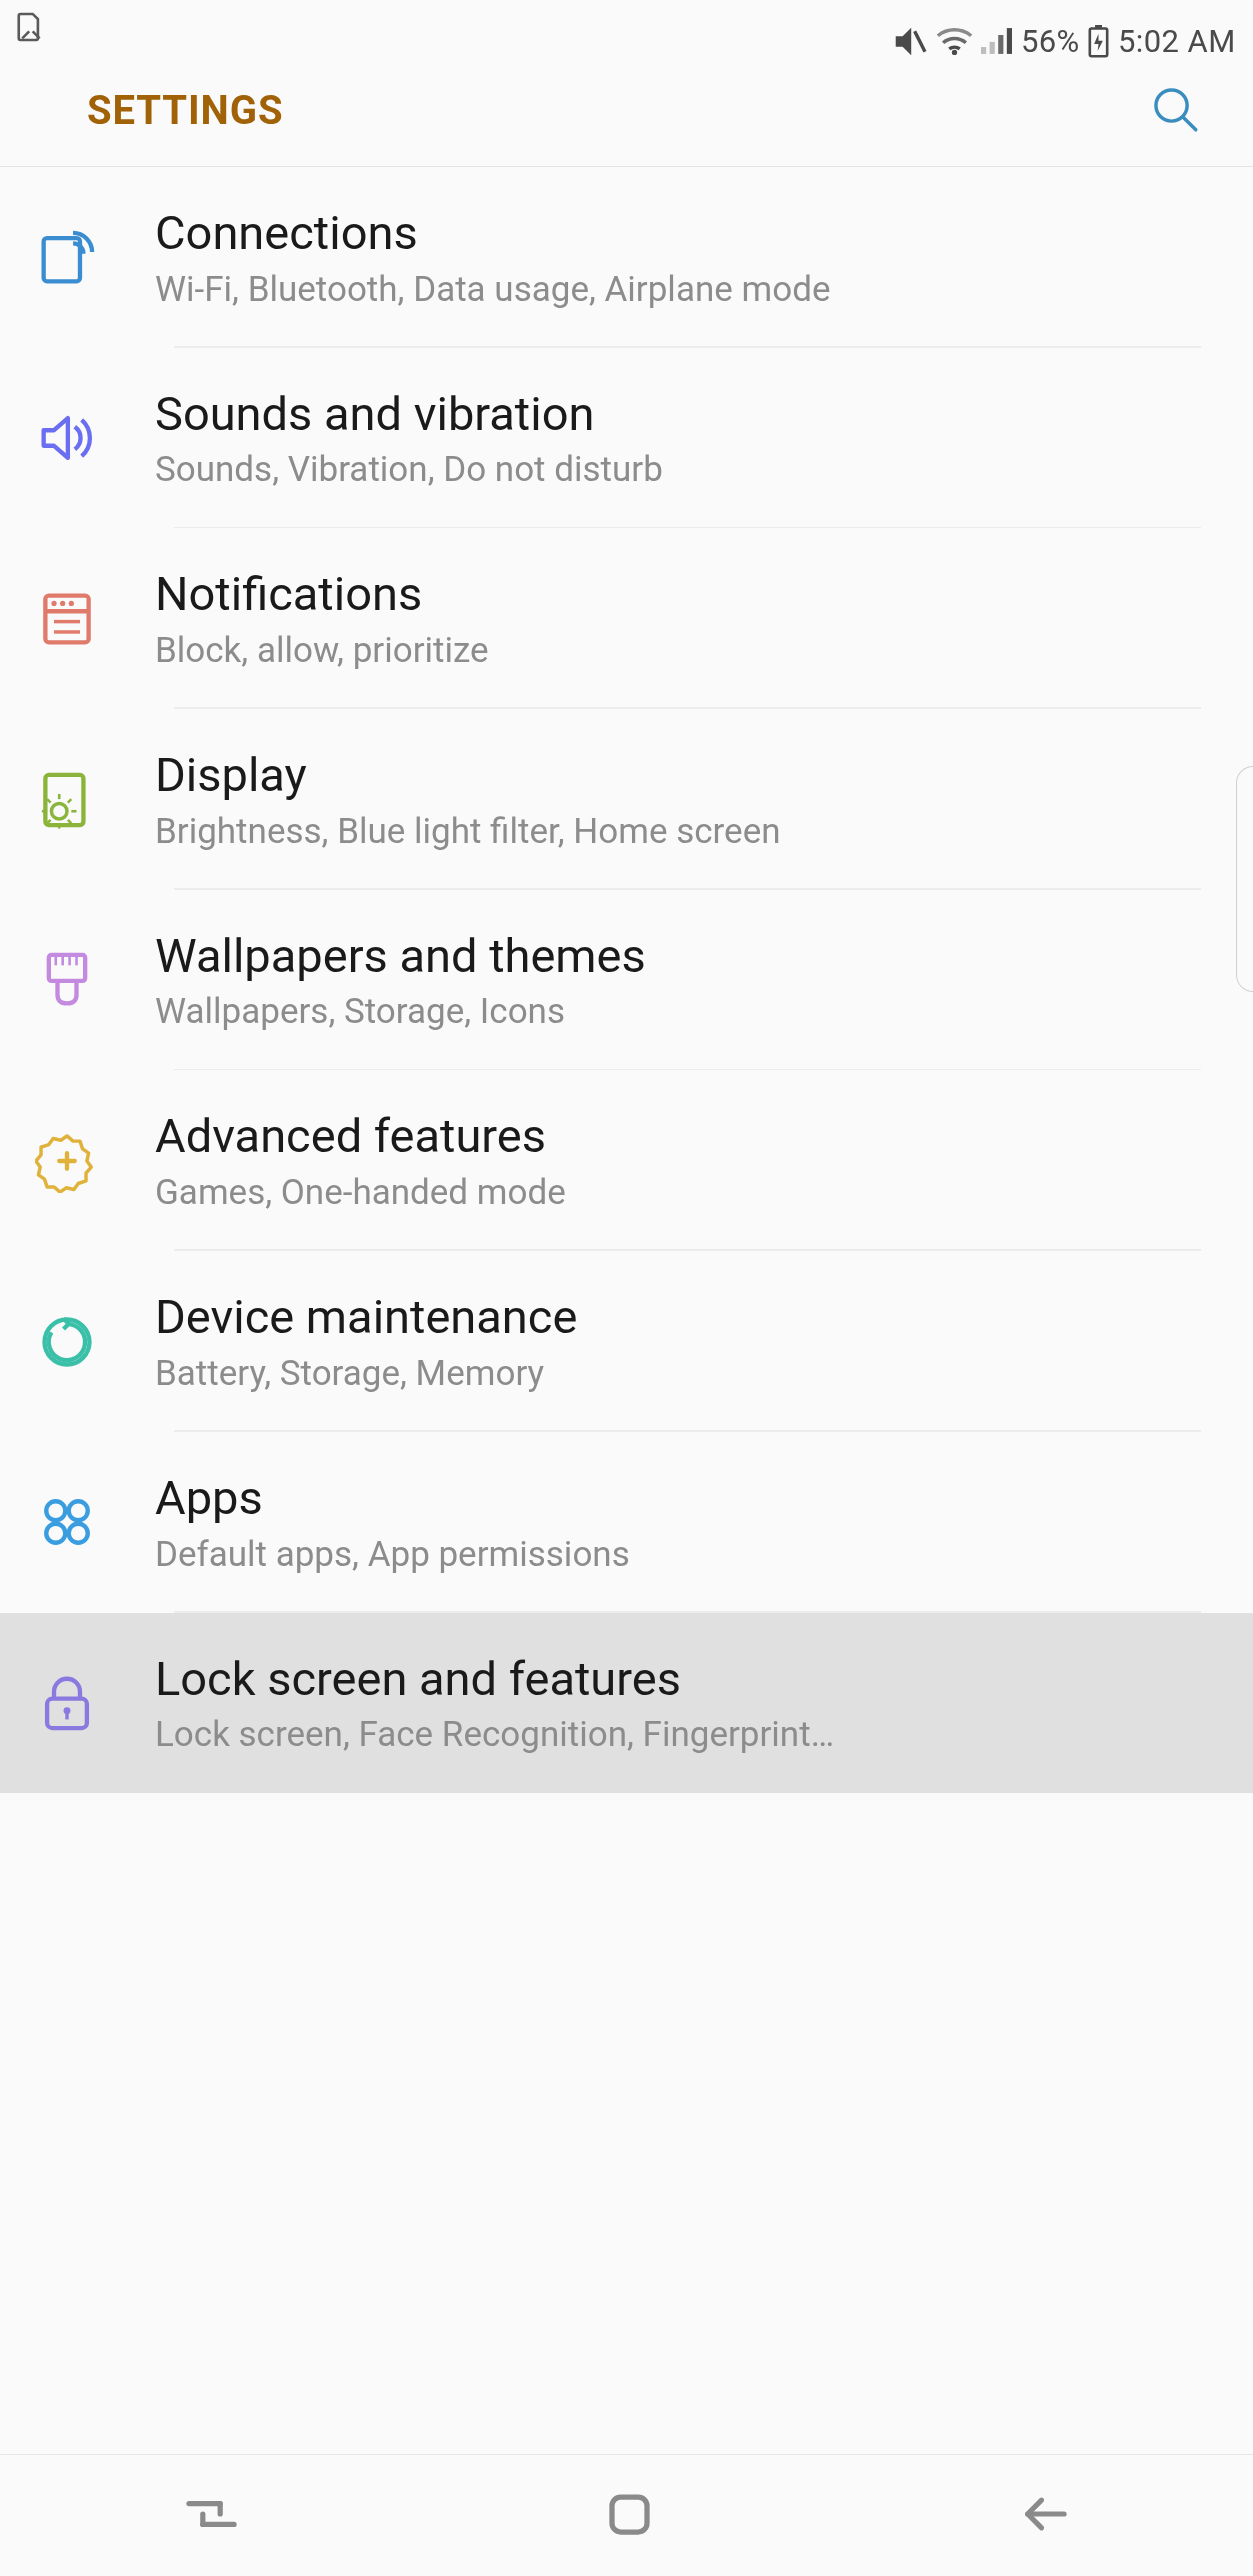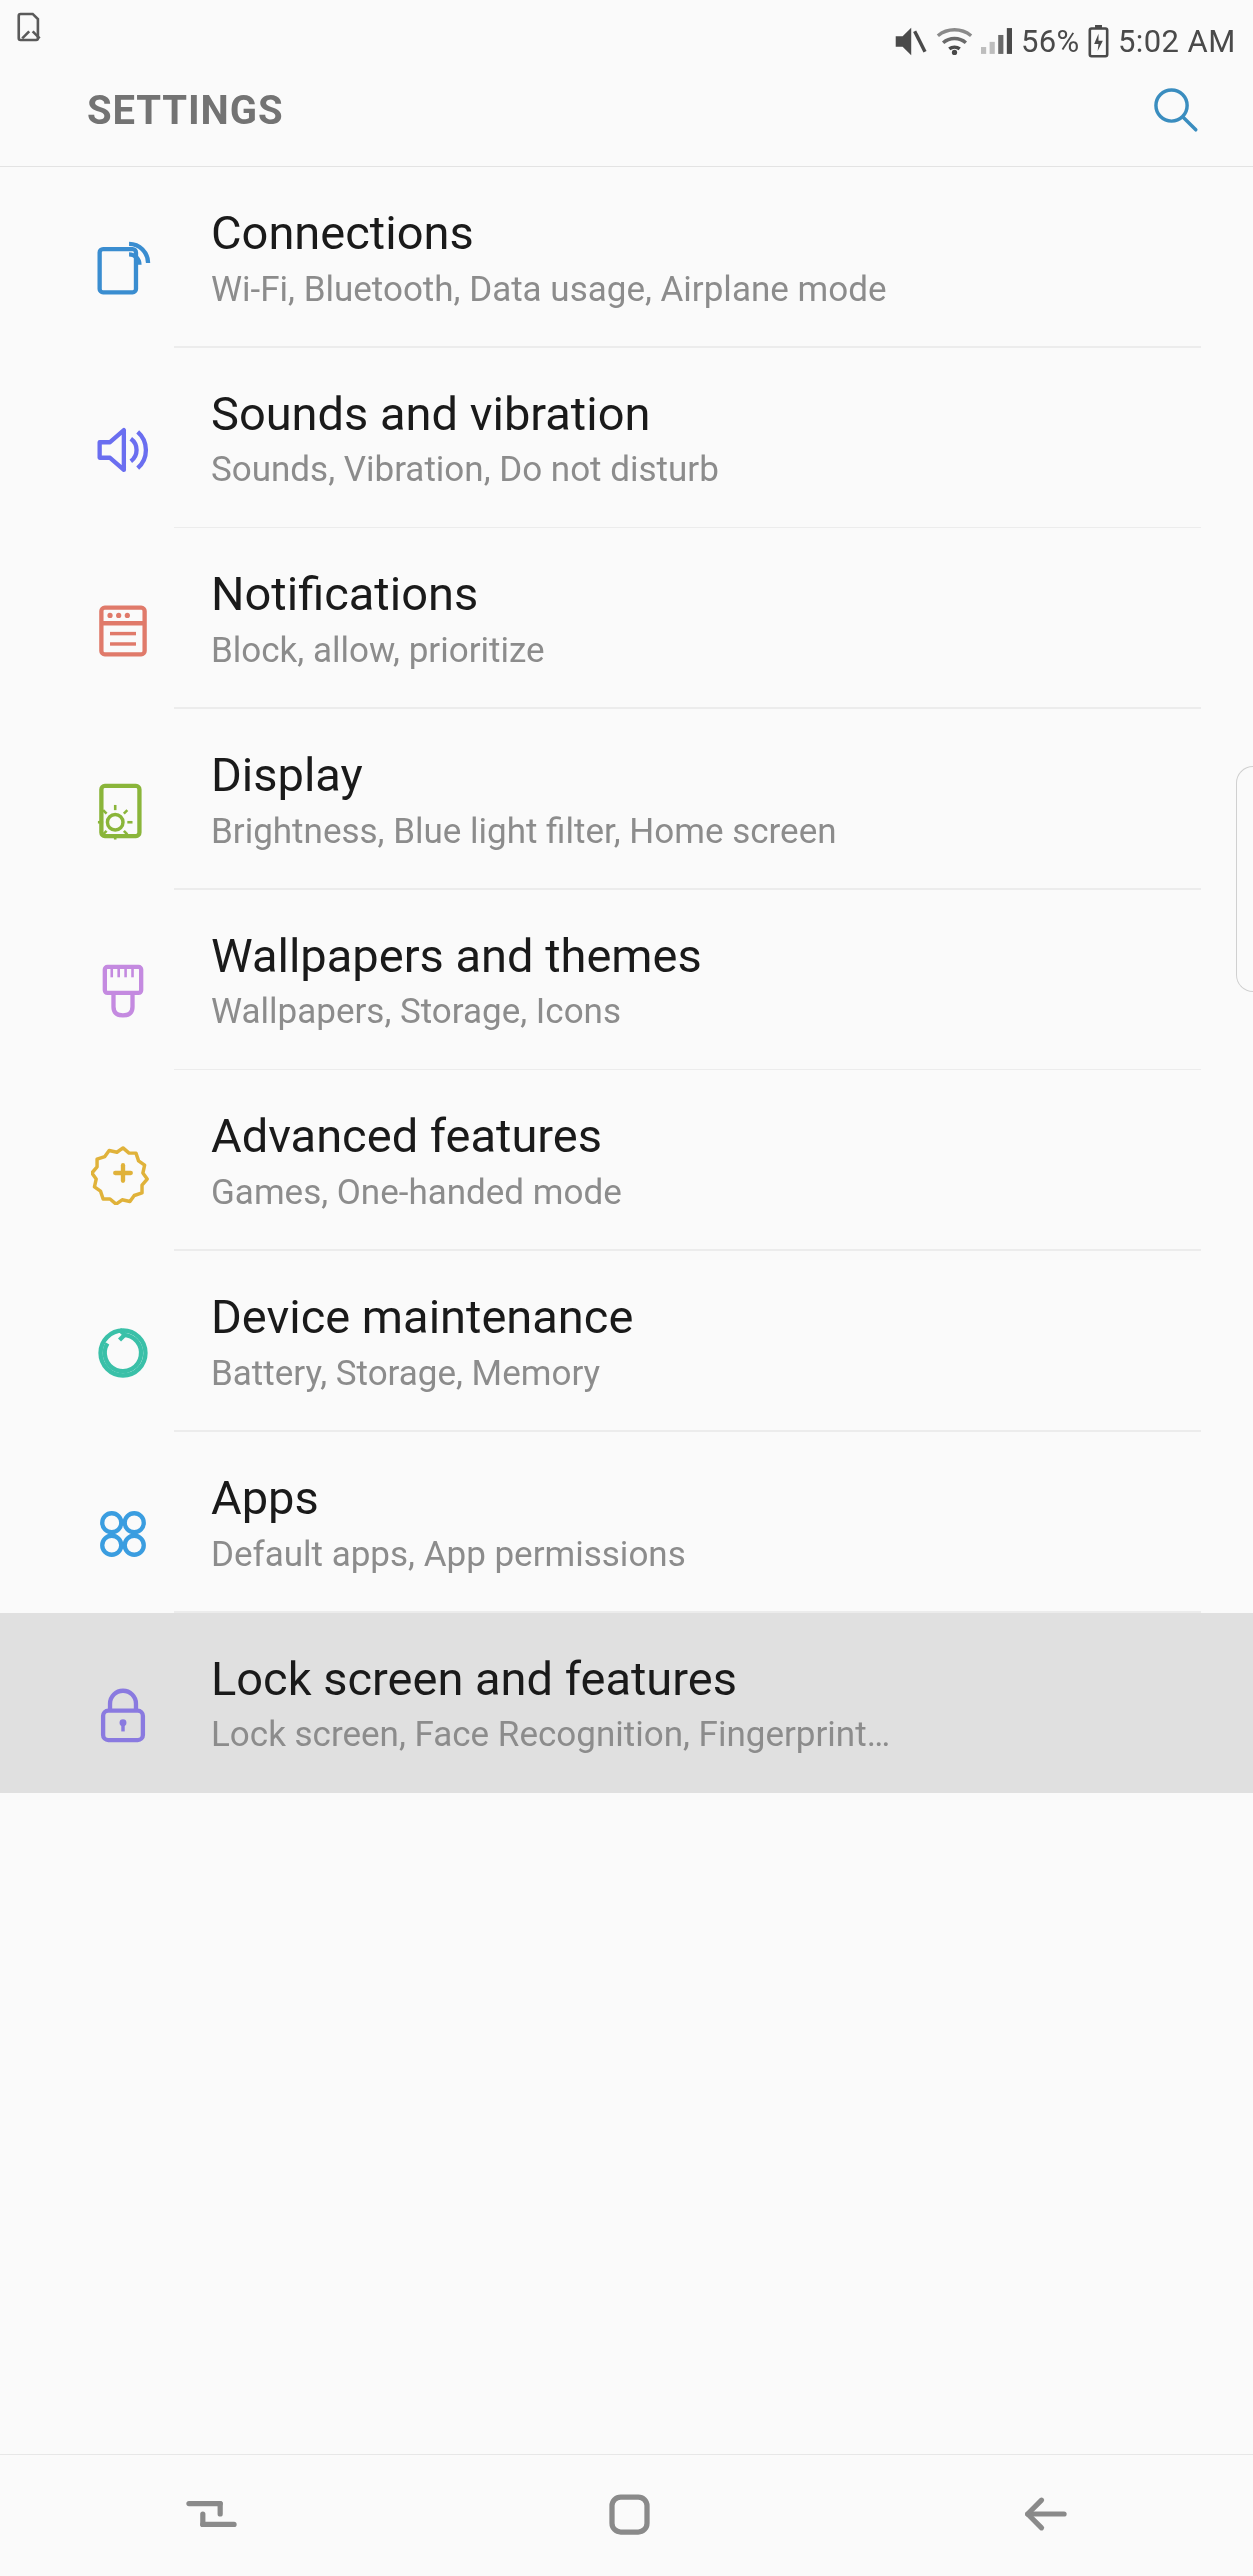--- a/index.html
+++ b/index.html
@@ -30,33 +30,33 @@
     display:flex;
     align-items:center;
     padding: 0 35px;
     border-bottom: 1.7px solid #e3e3e3;
     background:#fafafa;
   }
   .app-title {
     font-size: 40px;
     font-weight: 700;
     letter-spacing: 0.9px;
-    color:#737373;
+    color:#a16207;
     margin-left: 52px;
   }
   .search-icon {
     margin-left:auto;
     margin-right: 17.4px;
   }
   
   .list { }
   .list-item {
     display:flex;
-    align-items:flex-end;
-    padding: 38px 52px 38px 84px;
+    align-items:center;
+    padding: 38px 52px 38px 28px;
     gap: 49px;
     position: relative;
     background:#fafafa;
   }
   .list-item.highlight { background:#e0e0e0; }
   .list-item .icon-wrap {
     width: 78px;
     height: 78px;
     flex-shrink:0;
     display:flex;

